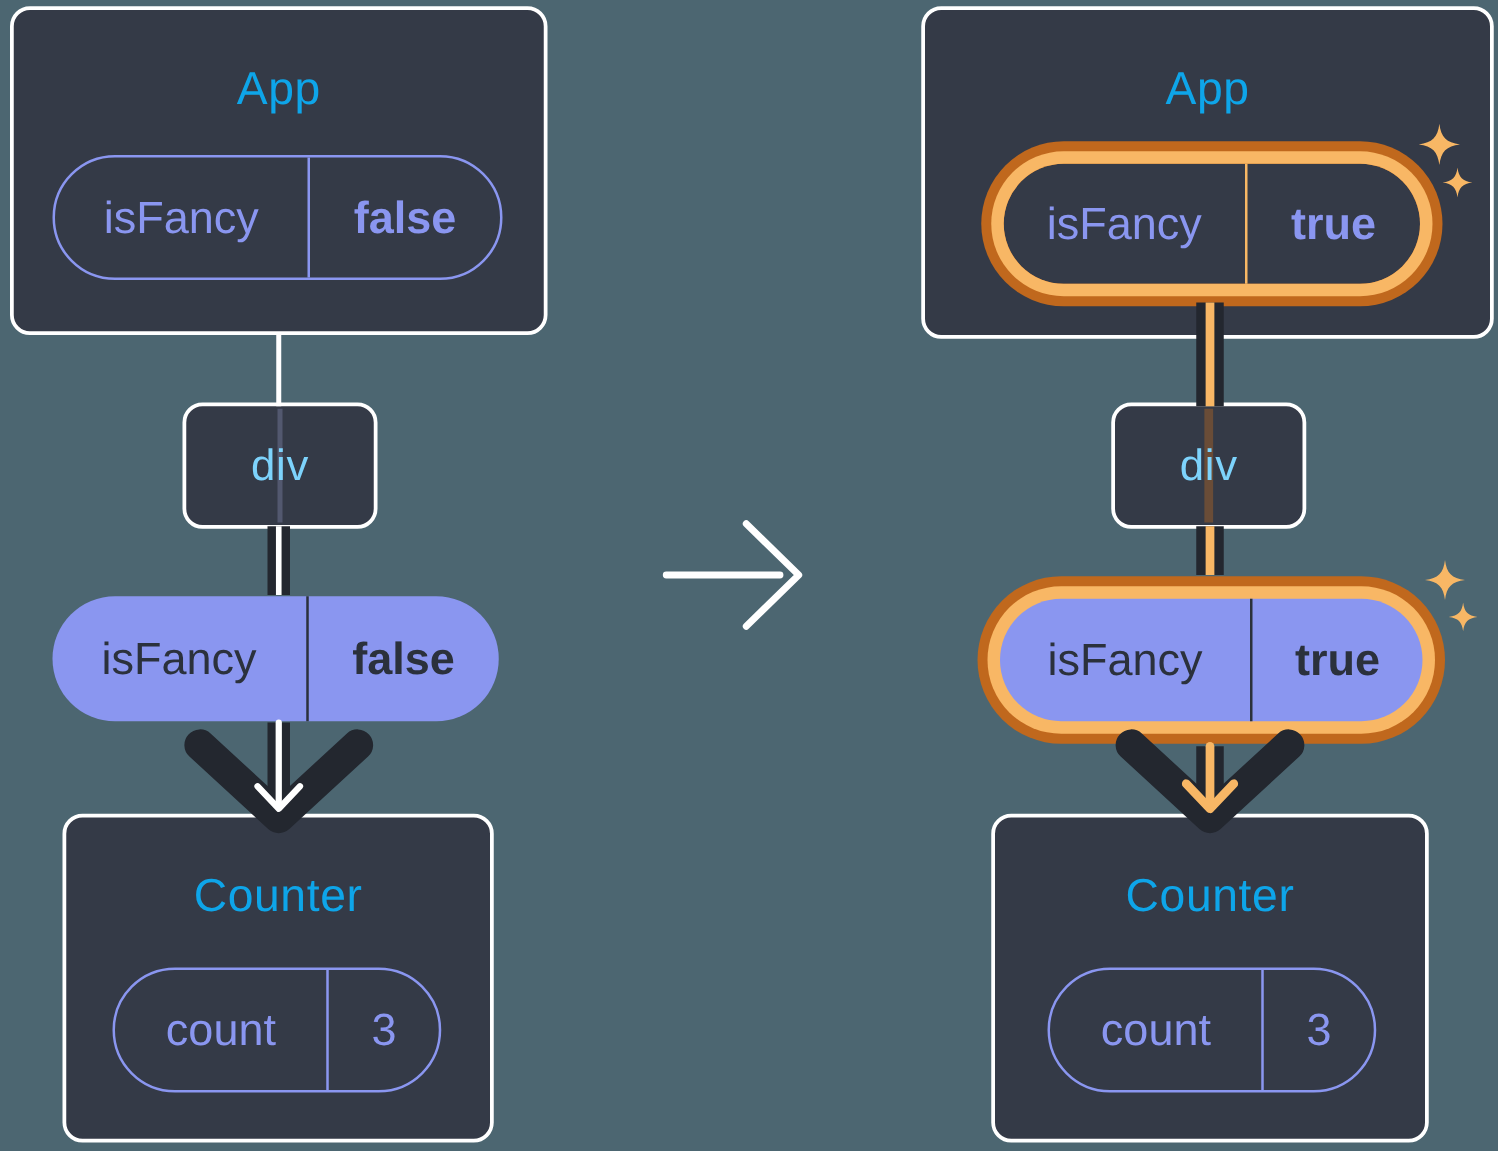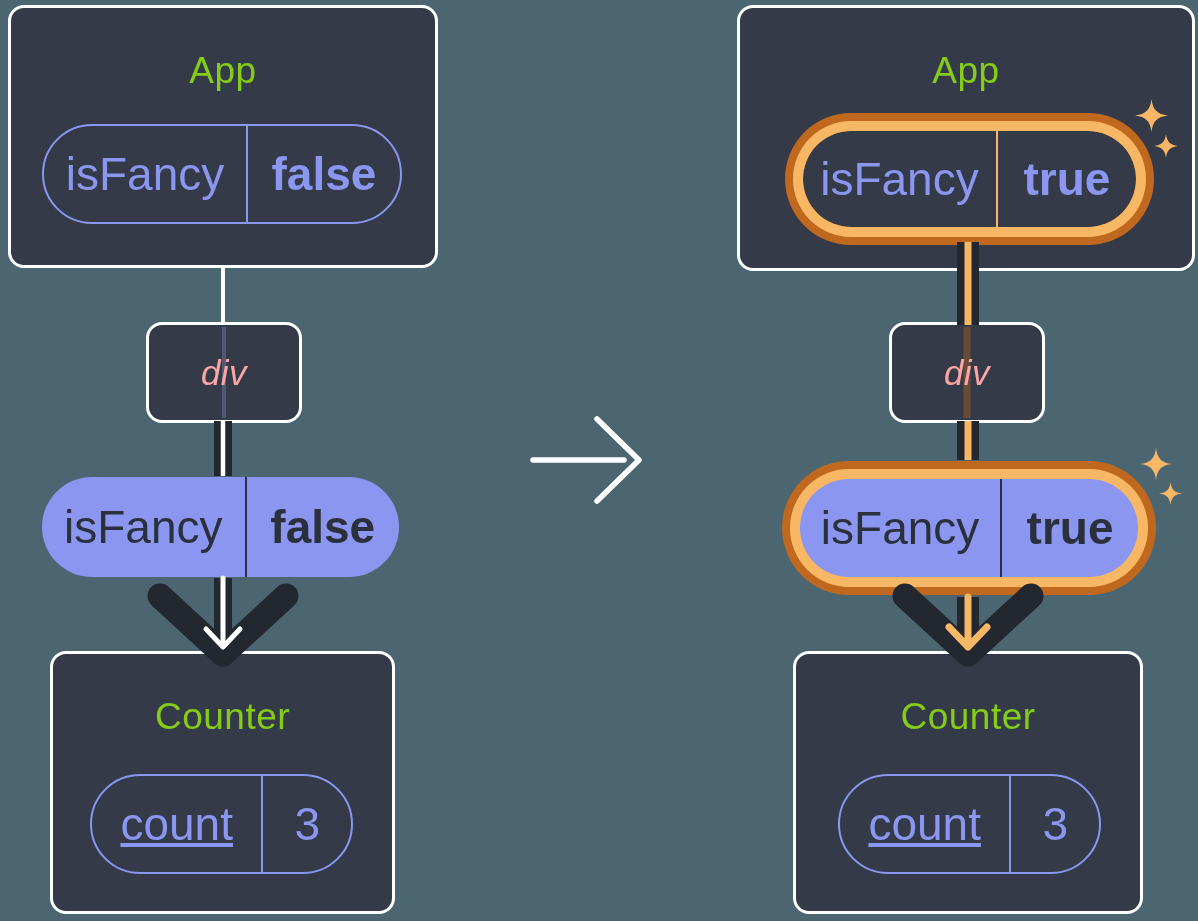--- a/index.html
+++ b/index.html
@@ -10,50 +10,50 @@
   }
   
   .box{
     position:absolute;box-sizing:border-box;
     background:var(--component-fill,#343A47);
     border:3px solid var(--component-border,#fff);
     border-radius:16px;
   }
   .box-title{
     position:absolute;left:0;right:0;top:44px;text-align:center;
-    color:#84cc16;font-size:37px;line-height:1;font-weight:400;letter-spacing:.5px;
+    color:#0ea5e9;font-size:37px;line-height:1;font-weight:400;letter-spacing:.5px;
   }
   .div-box{display:flex;align-items:center;justify-content:center;}
-  .div-title{position:relative;color:#fca5a5;font-size:35px;line-height:1;letter-spacing:.5px;font-style:italic;}
+  .div-title{position:relative;color:#7dd3fc;font-size:35px;line-height:1;letter-spacing:.5px;}
   .pass{position:absolute;top:2px;bottom:2px;left:50%;transform:translateX(-50%);}
   .pass.white-ish{width:4px;background:rgba(190,198,255,.22);}
   .pass.orange-ish{width:7px;background:rgba(192,106,29,.38);}
   
   .pill{
     position:absolute;box-sizing:border-box;display:flex;
-    border-radius:70px;font-size:46px;line-height:1;
+    border-radius:70px;font-size:36px;line-height:1;
   }
   .pill .cell{display:flex;align-items:center;justify-content:center;box-sizing:border-box;}
   .pill .name{border-right:2.5px solid currentColor;}
   .pill.outline{border:2.5px solid var(--accent-purple,#8A96F0);color:var(--accent-purple,#8A96F0);background:transparent;}
   .pill.filled{background:var(--accent-purple,#8A96F0);color:var(--pill-text-dark,#2B313C);}
   .pill.ringed{
     border:none;
     box-shadow:0 0 0 10px var(--highlight-orange-light,#F8B765),
                0 0 0 18px var(--highlight-orange,#C0681D);
   }
   .pill.ringed.outline{color:var(--accent-purple,#8A96F0);}
   .pill.ringed.outline .name{border-right-color:var(--highlight-orange-light,#F8B765);}
   .pill.ringed.filled .name{border-right-color:var(--pill-text-dark,#2B313C);}
   .pill .value.bold{font-weight:700;text-align:center;}
   
   .w57 .name{width:57.3%;} .w57 .value{width:42.7%;font-weight:bold;}
   .w585 .name{width:58.5%;} .w585 .value{width:41.5%;}
   .w598 .name{width:59.8%;} .w598 .value{width:40.2%;}
-  .w66 .name{width:66.2%;text-decoration:underline;} .w66 .value{width:33.8%;}
+  .w66 .name{width:66.2%;} .w66 .value{width:33.8%;}
   
   .app-l{left:8px;top:5px;width:430px;height:263px;}
   .app-l .pill{left:31px;top:116px;width:360px;height:100px;}
   .div-l{left:146px;top:322px;width:156px;height:101px;}
   .prop-l{left:42px;top:477px;width:357px;height:100px;}
   .counter-l{left:50px;top:651px;width:345px;height:263px;}
   .counter-l .pill{left:37px;top:120px;width:263px;height:100px;}
   
   .app-r{left:737px;top:5px;width:458px;height:266px;}
   .app-r .pill{left:63px;top:123px;width:333px;height:96px;}

